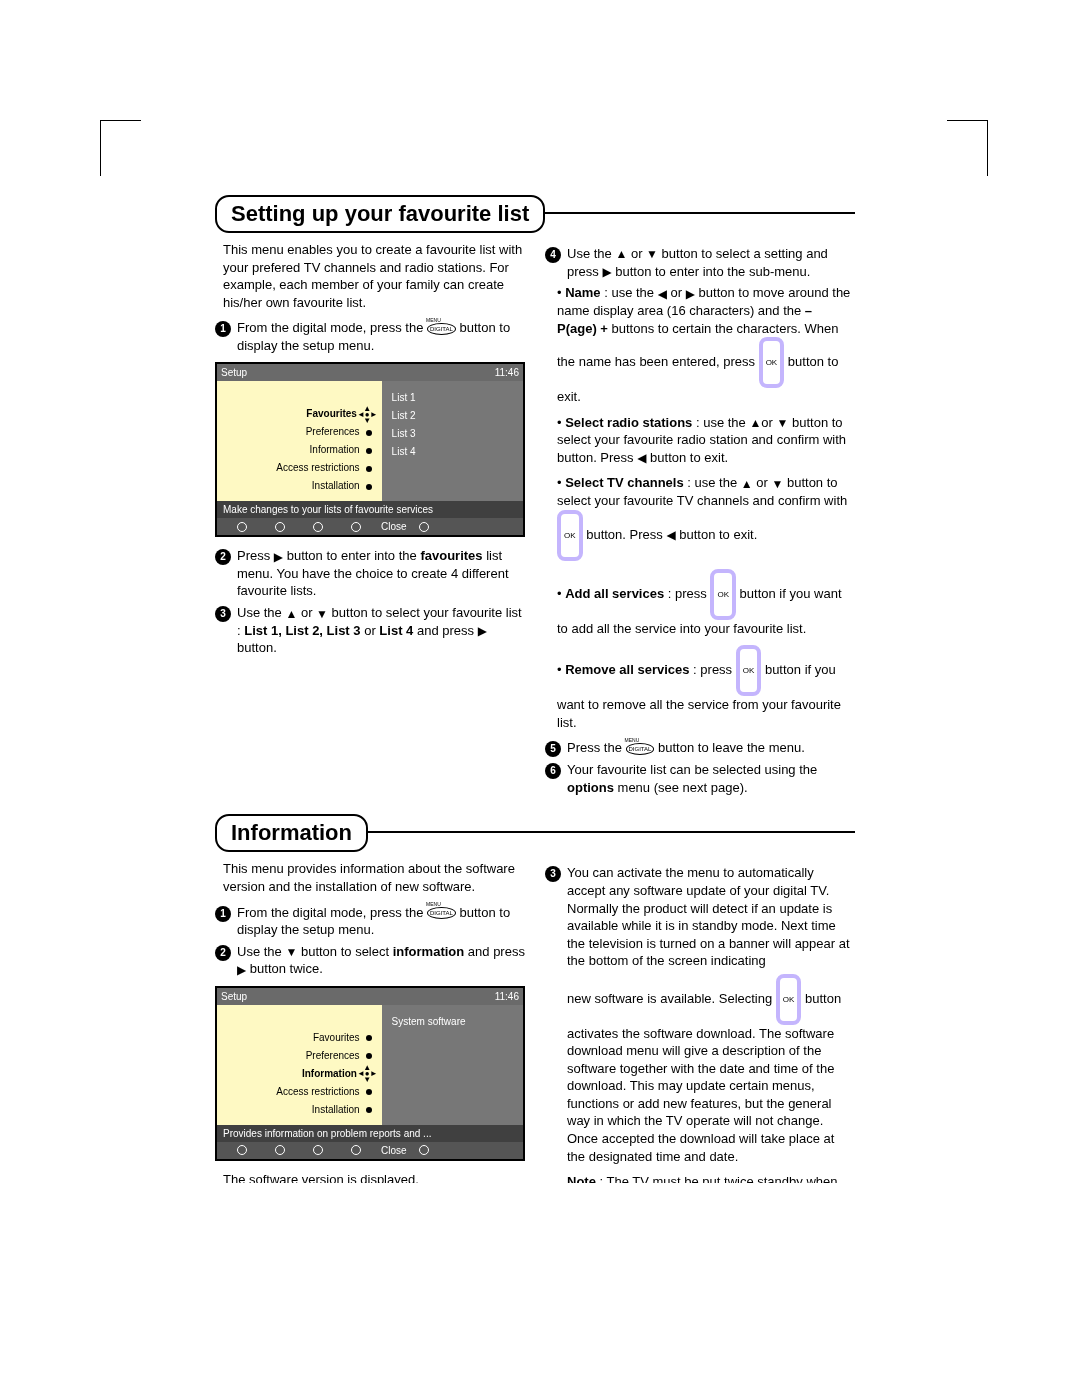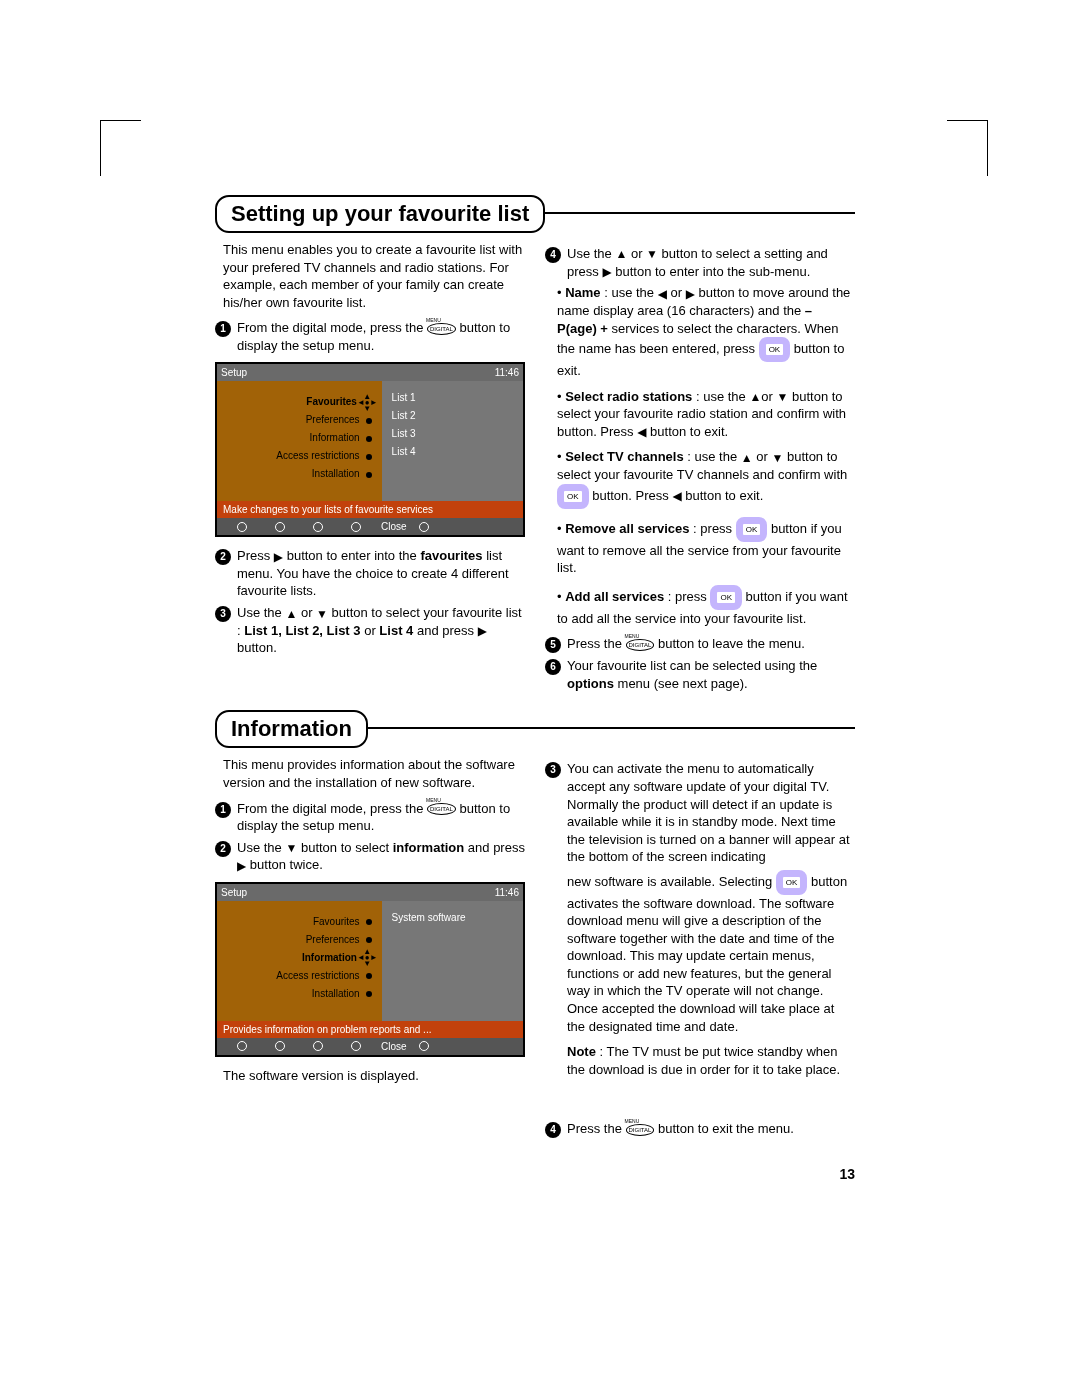--- a/index.html
+++ b/index.html
@@ -12,33 +12,33 @@
   .content{position:absolute;left:215px;top:195px;width:640px;}
   .section-title{border:2px solid #000;border-radius:14px;padding:4px 14px;font-size:22px;font-weight:bold;display:inline-block;background:#fff;position:relative;z-index:2;}
   .underline{border-top:2px solid #000;position:absolute;left:0;right:0;z-index:1;}
   .cols{display:flex;gap:20px;margin-top:12px;}
   .col{flex:1;}
   p{margin:0 0 8px 8px;line-height:1.35;}
   .step{display:flex;align-items:flex-start;margin:4px 0;}
   .circnum{flex:none;width:16px;height:16px;border-radius:50%;background:#000;color:#fff;font-size:10px;font-weight:bold;line-height:16px;text-align:center;margin-right:6px;margin-top:2px;}
   .steptxt{flex:1;line-height:1.35;}
   .tri{display:inline-block;font-size:12px;vertical-align:middle;}
-  .okbtn{display:inline-block;border:7px solid #c4b5fd;border-radius:8px;font-size:8px;padding:0 3px;line-height:11px;vertical-align:middle;}
+  .okbtn{display:inline-block;border:4px solid #c4b5fd;border-radius:8px;font-size:8px;padding:16px 3px;line-height:11px;vertical-align:middle;}
   .menubtn{display:inline-block;border:1px solid #000;border-radius:50%;font-size:6px;padding:1px 2px;line-height:8px;vertical-align:middle;text-align:center;position:relative;}
   .menubtn::before{content:"MENU";position:absolute;top:-8px;left:-2px;font-size:5px;}
   .tv{border:2px solid #000;margin:8px 0 10px 0;font-size:10px;color:#fff;}
   .tvhead{display:flex;justify-content:space-between;background:#6a6a6a;padding:3px 4px;}
   .tvbody{display:flex;height:120px;}
-  .tvL{background:#a16207;color:#000;width:55%;padding:12px 4px 8px 0;text-align:right;}
+  .tvL{background:#fef9c3;color:#000;width:55%;padding:24px 4px 8px 0;text-align:right;}
   .tvR{background:#777;width:45%;padding:8px 0 8px 10px;}
   .tvrow{height:18px;line-height:18px;white-space:nowrap;}
   .tvrow b{font-size:10px;}
   .dot{display:inline-block;width:6px;height:6px;background:#000;border-radius:50%;margin:0 6px;vertical-align:middle;}
   .navarrows{display:inline-block;vertical-align:middle;font-size:8px;line-height:6px;text-align:center;}
-  .tvhint{background:#c2410c;padding:3px 6px;font-size:10px;}
+  .tvhint{background:#404040;padding:3px 6px;font-size:10px;}
   .tvfoot{background:#555;padding:3px 12px;font-size:10px;display:flex;align-items:center;}
   .fdot{width:8px;height:8px;border:1px solid #fff;border-radius:50%;margin:0 20px 0 8px;}
   .bull{margin:0 0 8px 12px;line-height:1.35;}
   .bull::before{content:"• ";}
   .pgnum{position:absolute;right:0;bottom:-40px;font-weight:bold;font-size:14px;}
 </style>
 </head>
 <body>
 
 <div class="page">
@@ -105,29 +105,29 @@
           <div class="steptxt"><span>Use the </span><span class="tri">▲</span><span> or </span><span class="tri">▼</span><span> button to select your favourite list : </span><b>List 1, List 2, List 3</b><span> or </span><b>List 4</b><span> and press </span><span class="tri">▶</span><span> button.</span></div>
         </div>
       </div>
 
       <div class="col">
         <div class="step">
           <div class="circnum">4</div>
           <div class="steptxt"><span>Use the </span><span class="tri">▲</span><span> or </span><span class="tri">▼</span><span> button to select a setting and press </span><span class="tri">▶</span><span> button to enter into the sub-menu.</span></div>
         </div>
 
-        <p class="bull"><b>Name</b><span> : use the </span><span class="tri">◀</span><span> or </span><span class="tri">▶</span><span> button to move around the  name display area (16 characters) and the </span><b>– P(age) +</b><span> services to select the characters. When the name has been entered, press </span><span class="okbtn">OK</span><span> button to exit.</span></p>
+        <p class="bull"><b>Name</b><span> : use the </span><span class="tri">◀</span><span> or </span><span class="tri">▶</span><span> button to move around the  name display area (16 characters) and the </span><b>– P(age) +</b><span> buttons to certain the characters. When the name has been entered, press </span><span class="okbtn">OK</span><span> button to exit.</span></p>
 
         <p class="bull"><b>Select radio stations</b><span> : use the </span><span class="tri">▲</span><span>or </span><span class="tri">▼</span><span> button to select your favourite radio station and confirm with  button. Press </span><span class="tri">◀</span><span> button to exit.</span></p>
 
         <p class="bull"><b>Select TV channels</b><span> : use the </span><span class="tri">▲</span><span> or </span><span class="tri">▼</span><span> button to select your favourite TV channels and confirm with </span><span class="okbtn">OK</span><span> button. Press </span><span class="tri">◀</span><span> button to exit.</span></p>
 
+        <p class="bull"><b>Add all services</b><span> : press </span><span class="okbtn">OK</span><span> button if you want to add all the service into your favourite list.</span></p>
+
         <p class="bull"><b>Remove all services</b><span> : press </span><span class="okbtn">OK</span><span> button if you want to remove all the service from your favourite list.</span></p>
-
-        <p class="bull"><b>Add all services</b><span> : press </span><span class="okbtn">OK</span><span> button if you want to add all the service into your favourite list.</span></p>
 
         <div class="step">
           <div class="circnum">5</div>
           <div class="steptxt"><span>Press the </span><span class="menubtn">DIGITAL</span><span> button to leave the menu.</span></div>
         </div>
 
         <div class="step">
           <div class="circnum">6</div>
           <div class="steptxt"><span>Your favourite list can be selected using the </span><b>options</b><span> menu (see next page).</span></div>
         </div>

